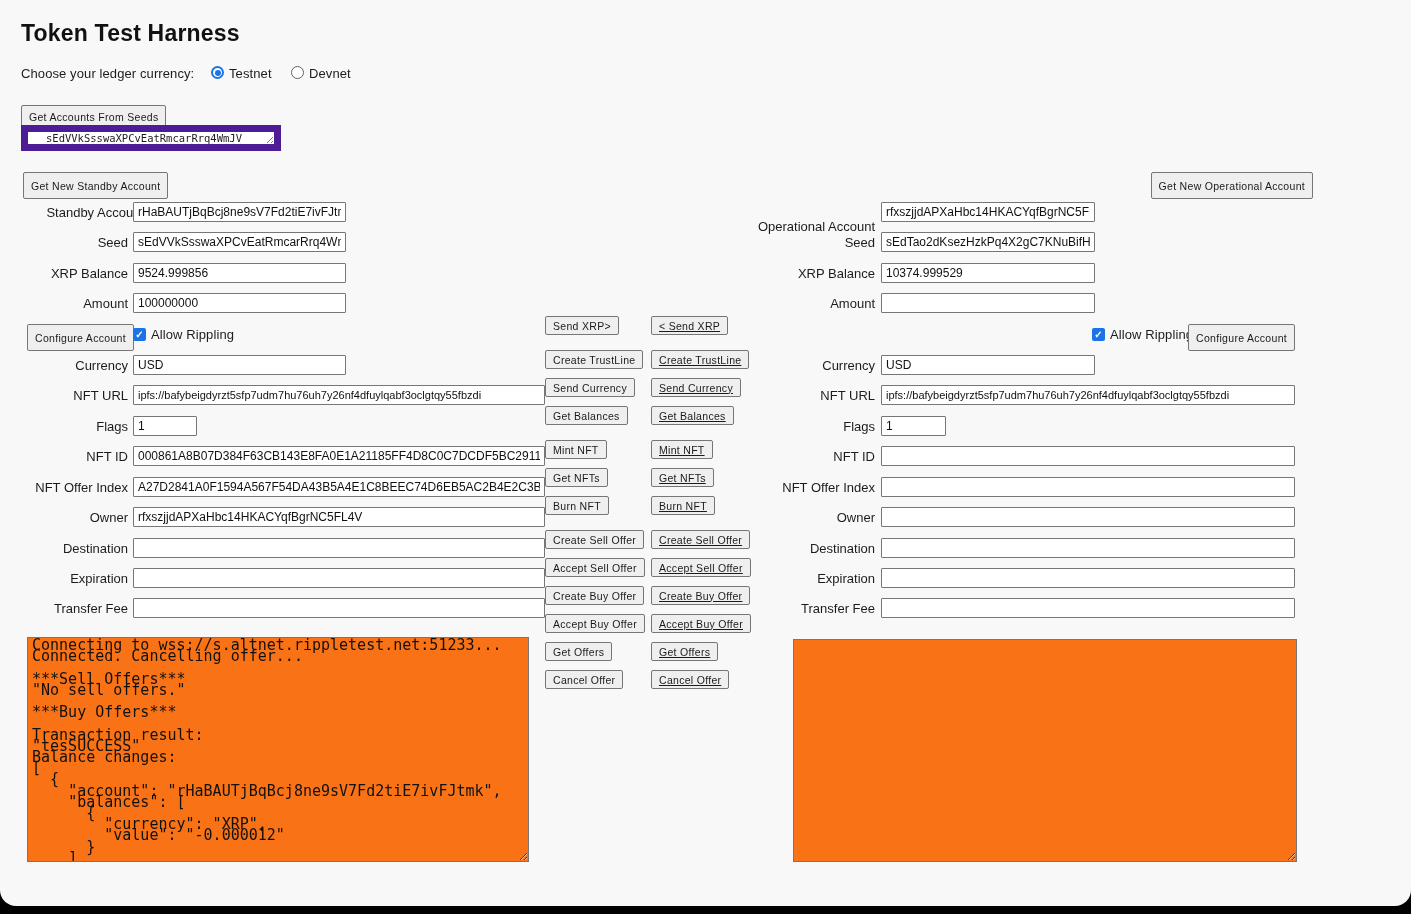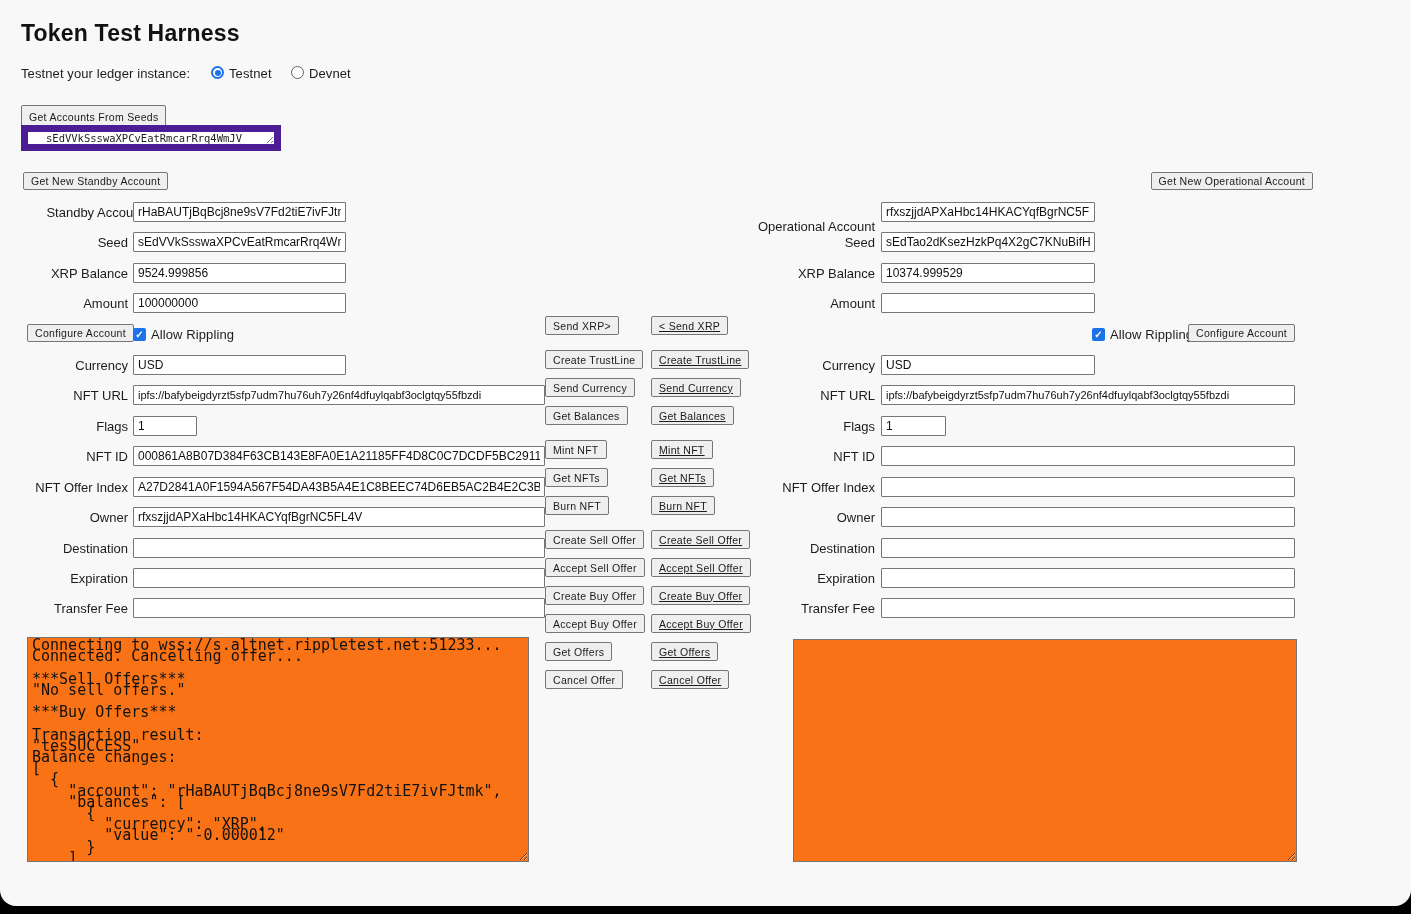--- a/index.html
+++ b/index.html
@@ -2,21 +2,21 @@
 <html><head>
 <meta charset="utf-8">
 <style>
   html,body{margin:0;padding:0;width:1411px;height:914px;overflow:hidden;background:#000;}
   body{font-family:"Liberation Sans",sans-serif;color:#1b1b1b;}
   .page{position:absolute;top:0;left:0;width:1411px;height:906px;background:#f8f8f8;border-radius:0 0 16px 16px;}
   .title{position:absolute;left:21px;top:20px;font-size:23px;font-weight:600;letter-spacing:.2px;color:#111;}
   .lbl{position:absolute;font-size:13px;color:#1c1c1e;letter-spacing:.1px;white-space:nowrap;}
   .flabel{position:absolute;font-size:13px;color:#1c1c1e;text-align:right;white-space:nowrap;}
   .btn{position:absolute;display:inline-flex;align-items:center;justify-content:center;
-       height:18px;padding:0 7px;background:#efefef;border:1px solid #767676;border-radius:2px;
+       height:27px;padding:0 7px;background:#efefef;border:1px solid #767676;border-radius:2px;
        font-family:"Liberation Sans",sans-serif;font-size:10.5px;letter-spacing:.3px;color:#1a1a1a;
        box-sizing:border-box;cursor:default;white-space:nowrap;}
   .btn-lg{height:23px;margin-top:8px;}
   .stack{position:absolute;top:316px;display:flex;flex-direction:column;align-items:flex-start;gap:9px;}
   .stack .btn{position:static;height:19px;}
   .gt{margin-top:6px;}
   .field{position:absolute;height:20px;box-sizing:border-box;border:1px solid #767676;border-radius:1px;
          background:#fff;font-family:"Liberation Sans",sans-serif;font-size:12px;color:#111;padding:0 4px;outline:none;}
   .seedbox{position:absolute;left:21px;top:125px;width:260px;height:26px;box-sizing:border-box;
            background:#fff;border:7px solid #4c1d95;font-family:"DejaVu Sans Mono",monospace;
@@ -40,21 +40,21 @@
   .radio.sel{border:2px solid #1a73e8;}
   .radio.sel::after{content:"";width:6px;height:6px;border-radius:50%;background:#1a73e8;}
 </style>
 </head>
 <body>
 
 <div class="page">
 
   <div class="title">Token Test Harness</div>
 
-  <div class="lbl" style="left:21px;top:66px;">Testnet your ledger instance:</div>
+  <div class="lbl" style="left:21px;top:66px;">Choose your ledger currency:</div>
   <span class="radio sel" style="left:211px;top:66px;"></span>
   <div class="lbl" style="left:229px;top:66px;">Testnet</div>
   <span class="radio" style="left:291px;top:66px;"></span>
   <div class="lbl" style="left:309px;top:66px;">Devnet</div>
 
   <button class="btn btn-lg" style="left:21px;top:97px;">Get Accounts From Seeds</button>
 
   <div class="seedbox"><span class="squiggle">sEdVVkSsswaXPCvEatRmcarRrq4WmJV</span>
 <span class="squiggle">sEdTao2dKsezHzkPq4X2gC7KNuBifHf</span></div>
 

